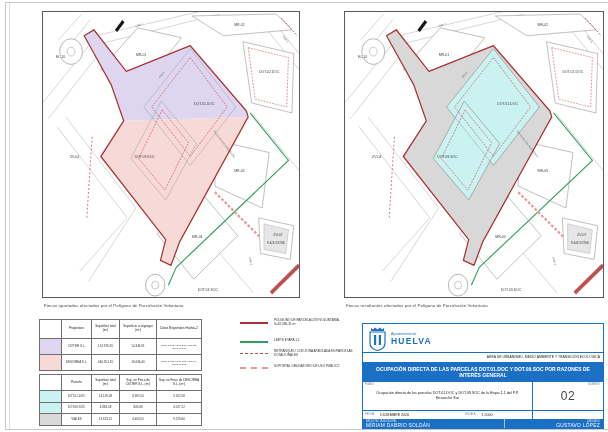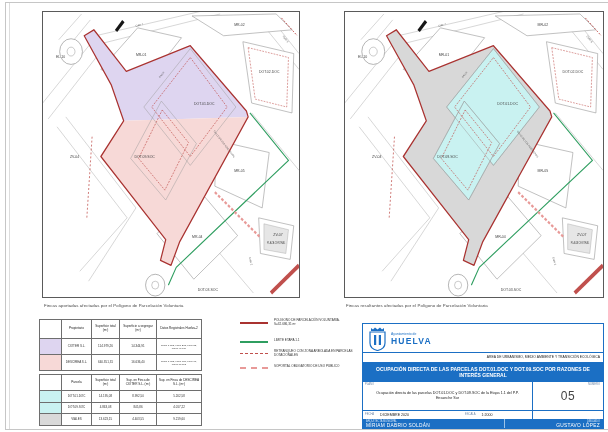--- a/index.html
+++ b/index.html
@@ -291,21 +291,21 @@
     </div>
     <div class="tb-area">ÁREA DE URBANISMO, MEDIO AMBIENTE Y TRANSICIÓN ECOLÓGICA</div>
     <div class="tb-banner">OCUPACIÓN DIRECTA DE LAS PARCELAS DOT.01.DOC Y DOT.09.SOC POR RAZONES DE INTERÉS GENERAL</div>
     <div class="tb-mid">
       <div class="tb-plano">
         <div class="tb-plano-label">PLANO</div>
         <div class="tb-plano-text">Ocupación directa de las parcelas DOT.01.DOC y DOT.09.SOC de la Etapa 1.1 del P.P. Ensanche Sur</div>
       </div>
       <div class="tb-numero">
         <div class="tb-numero-label">NÚMERO</div>
-        <div class="tb-numero-value">05</div>
+        <div class="tb-numero-value">02</div>
       </div>
     </div>
     <div class="tb-fe">
       <div class="tb-fecha">
         <span class="flabel">FECHA</span>
         <span class="fval">DICIEMBRE 2020</span>
       </div>
       <div class="tb-escala">
         <span class="flabel">ESCALA</span>
         <span class="fval">1:2000</span>

